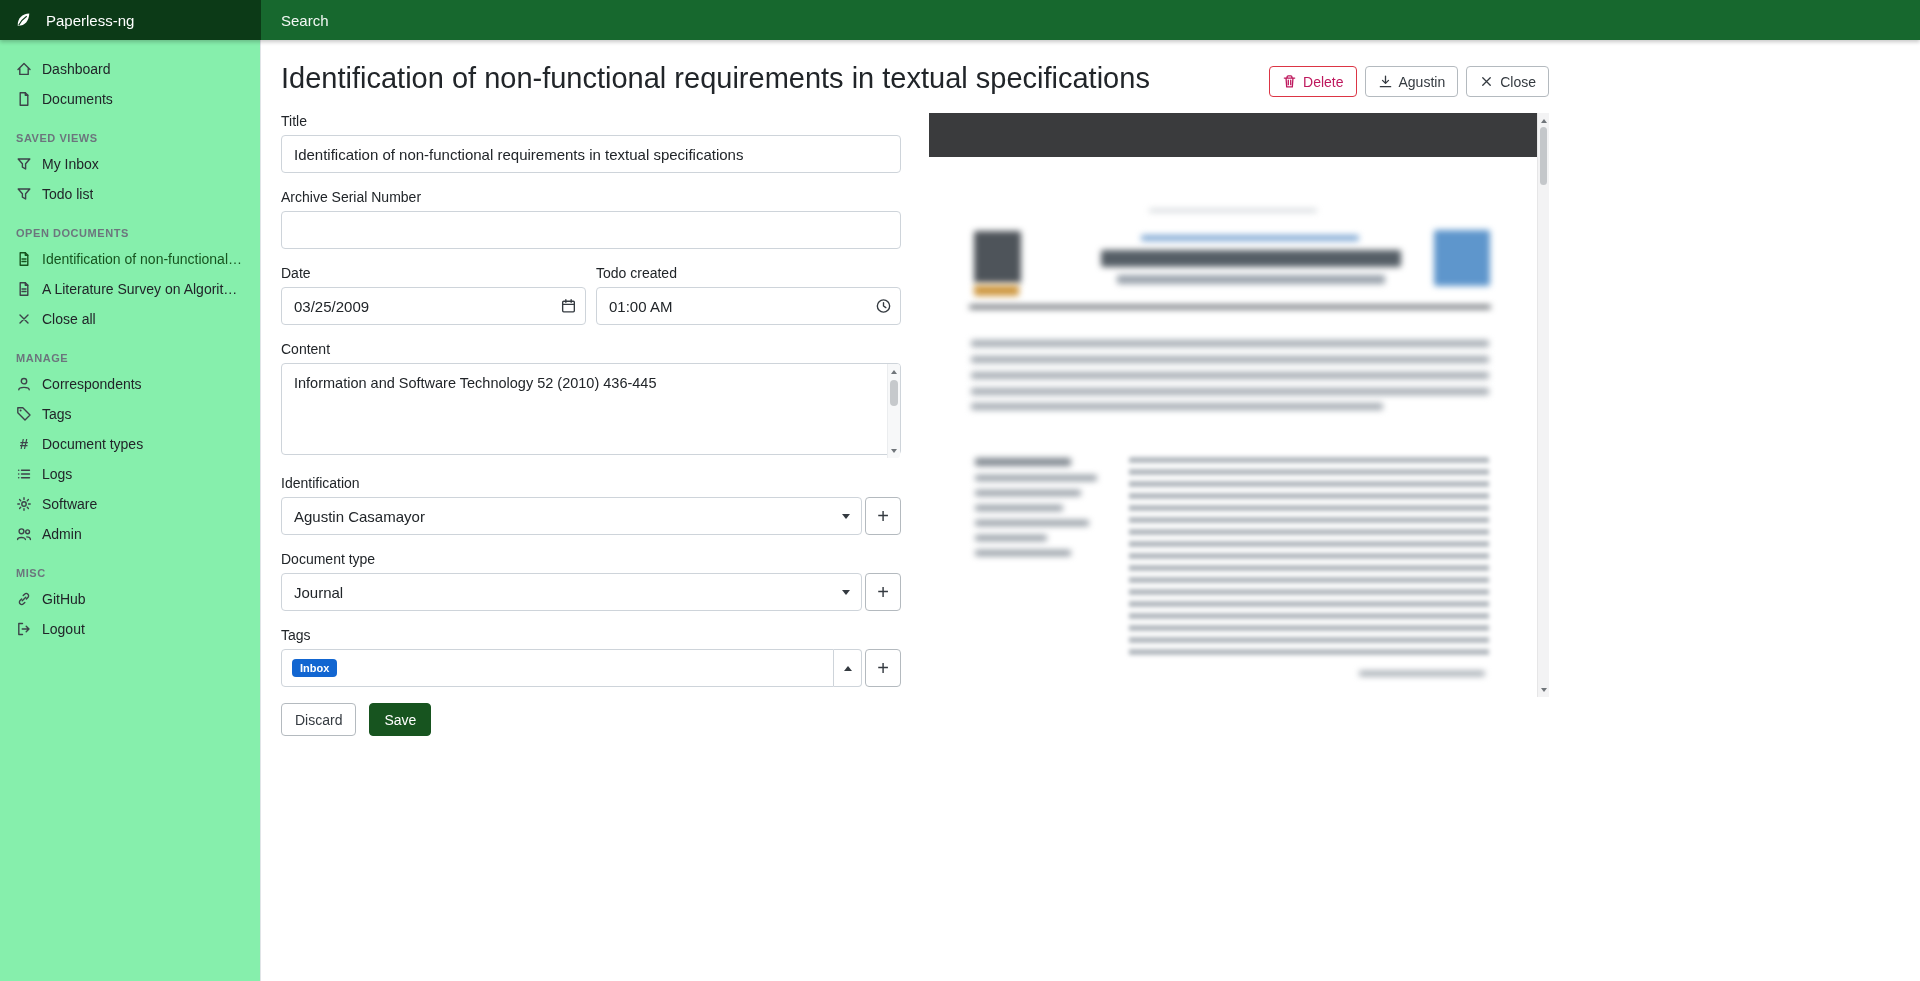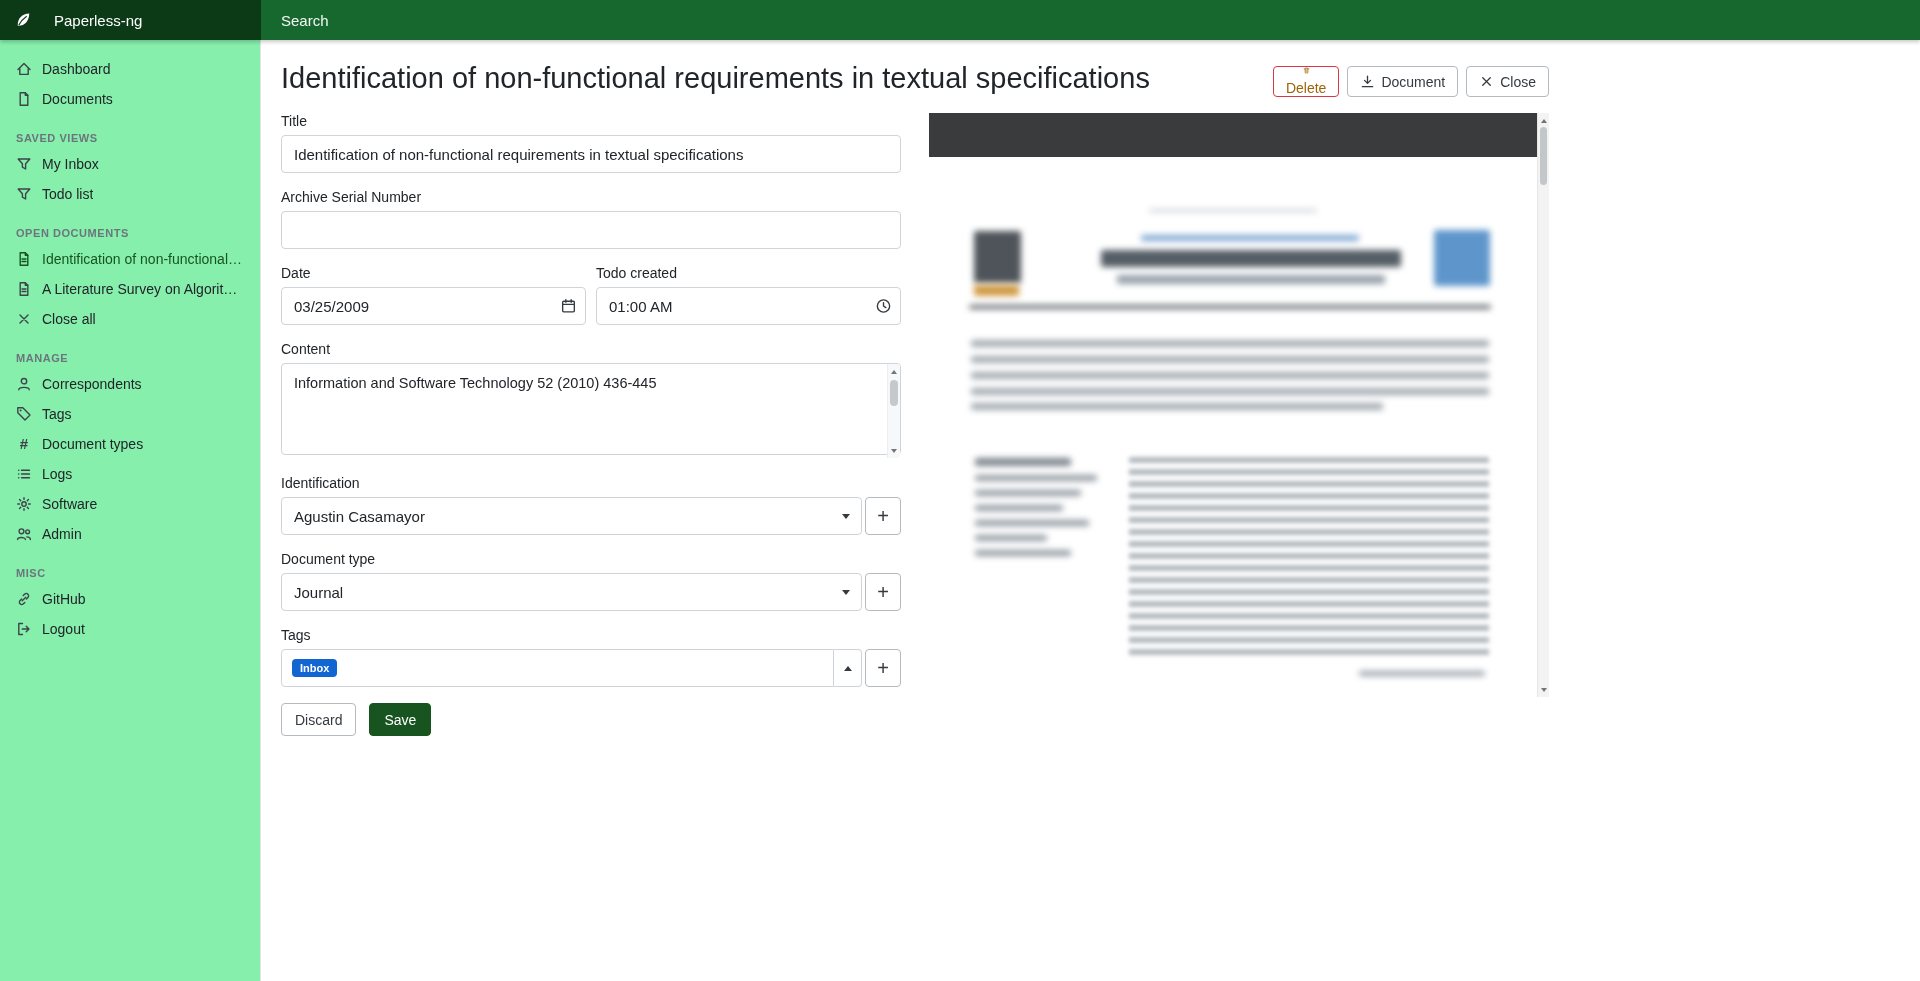--- a/index.html
+++ b/index.html
@@ -3,21 +3,21 @@
 <meta charset="utf-8">
 <style>
   * { box-sizing: border-box; margin: 0; padding: 0; }
   html,body { width:1920px; height:981px; overflow:hidden; background:#fff;
     font-family:"Liberation Sans","DejaVu Sans",sans-serif; color:#212529; }
 
   
   .topbar { position:fixed; top:0; left:0; right:0; height:40px; display:flex; z-index:20;
     box-shadow:0 2px 4px rgba(0,0,0,.22); }
   .brand { width:261px; flex:0 0 261px; background:#0c3a17; color:#fff; display:flex;
-    align-items:center; gap:22px; padding-left:14px; font-size:15px; font-weight:400; }
+    align-items:center; gap:14px; padding-left:14px; font-size:15px; font-weight:400; }
   .brand svg { width:18px; height:18px; }
   .topbar-main { flex:1; background:#17682e; display:flex; align-items:center; padding-left:20px; }
   .search-input { background:transparent; border:none; outline:none; color:#fff; font-size:15px; width:900px; }
   .search-input::placeholder { color:rgba(255,255,255,.95); opacity:1; }
 
   
   .sidebar { position:fixed; top:40px; left:0; bottom:0; width:261px; background:#86efac;
     border-right:1px solid #e0e4e7; padding-top:14px; overflow:hidden; }
   .side-item { display:flex; align-items:center; gap:10px; height:30px; padding:0 16px;
     font-size:14px; color:#212529; cursor:pointer; white-space:nowrap; }
@@ -36,21 +36,21 @@
     padding:20px 0 0 20px; overflow:hidden; }
   .header-row { width:1268px; display:flex; justify-content:space-between;
     align-items:flex-start; margin-bottom:16px; }
   .page-title { font-size:29px; font-weight:400; line-height:1.25; color:#212529; max-width:1000px; }
   .actions { display:flex; gap:8px; margin-top:6px; }
   .btn { display:inline-flex; align-items:center; gap:6px; height:31px; padding:0 12px;
     font-size:14px; border-radius:4px; background:#fff; cursor:pointer;
     border:1px solid #b4babf; color:#343a40; }
   .btn svg { width:15px; height:15px; stroke:currentColor; fill:none; stroke-width:1.4;
     stroke-linecap:round; stroke-linejoin:round; }
-  .btn-delete { border-color:#dc3545; color:#a16207;flex-direction:column; }
+  .btn-delete { border-color:#dc3545; color:#be185d; }
 
   .body-row { display:flex; gap:28px; }
   .form-col { width:620px; flex:0 0 620px; }
   .field { margin-bottom:16px; }
   .field > label { display:block; font-size:14px; margin-bottom:6px; color:#212529; }
   .control { height:38px; width:100%; border:1px solid #ced4da; border-radius:4px;
     font-size:15px; color:#212529; padding:0 12px; background:#fff; outline:none;
     font-family:inherit; }
   .row2 { display:flex; gap:10px; } .row2 .field { flex:1; margin-bottom:16px; }
   .input-wrap { position:relative; }
@@ -280,21 +280,21 @@
       <button class="btn btn-delete">
         <svg viewBox="0 0 16 16">
             <path d="M2.5 4.3 H13.5 M5.5 4.3 V3 a1 1 0 0 1 1 -1 h3 a1 1 0 0 1 1 1 v1.3 M4.3 4.3 L5 13.8 H11 L11.7 4.3 M6.7 6.6 V11.4 M9.3 6.6 V11.4"></path>
           </svg>
         <span>Delete</span>
       </button>
       <button class="btn">
         <svg viewBox="0 0 16 16">
             <path d="M8 2.2 V9.8 M4.8 6.8 L8 10 L11.2 6.8 M2.5 13.5 H13.5"></path>
           </svg>
-        <span>Document</span>
+        <span>Agustin</span>
       </button>
       <button class="btn">
         <svg viewBox="0 0 16 16">
             <path d="M4 4 L12 12 M12 4 L4 12"></path>
           </svg>
         <span>Close</span>
       </button>
     </div>
   </div>
 

